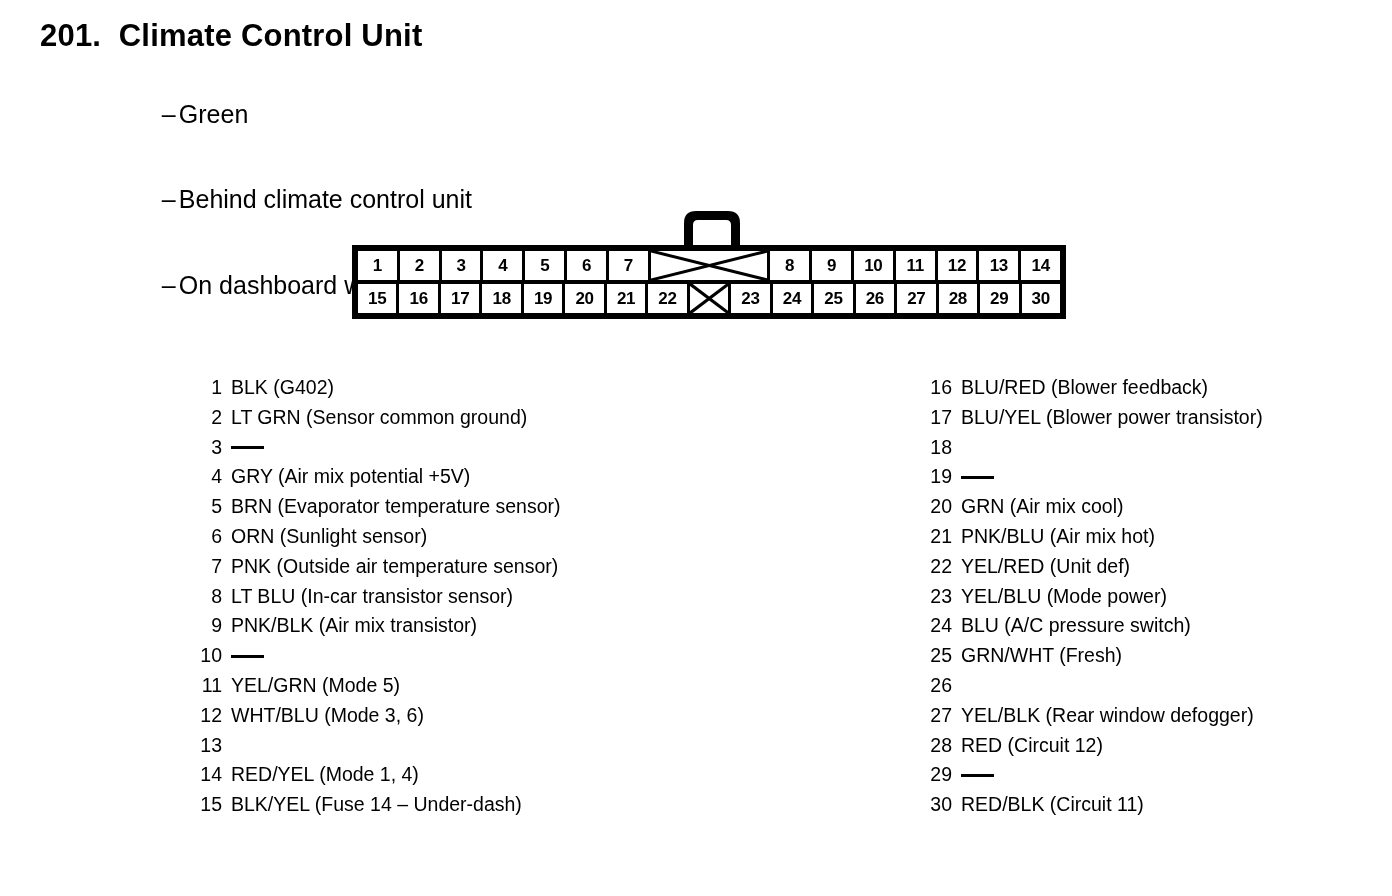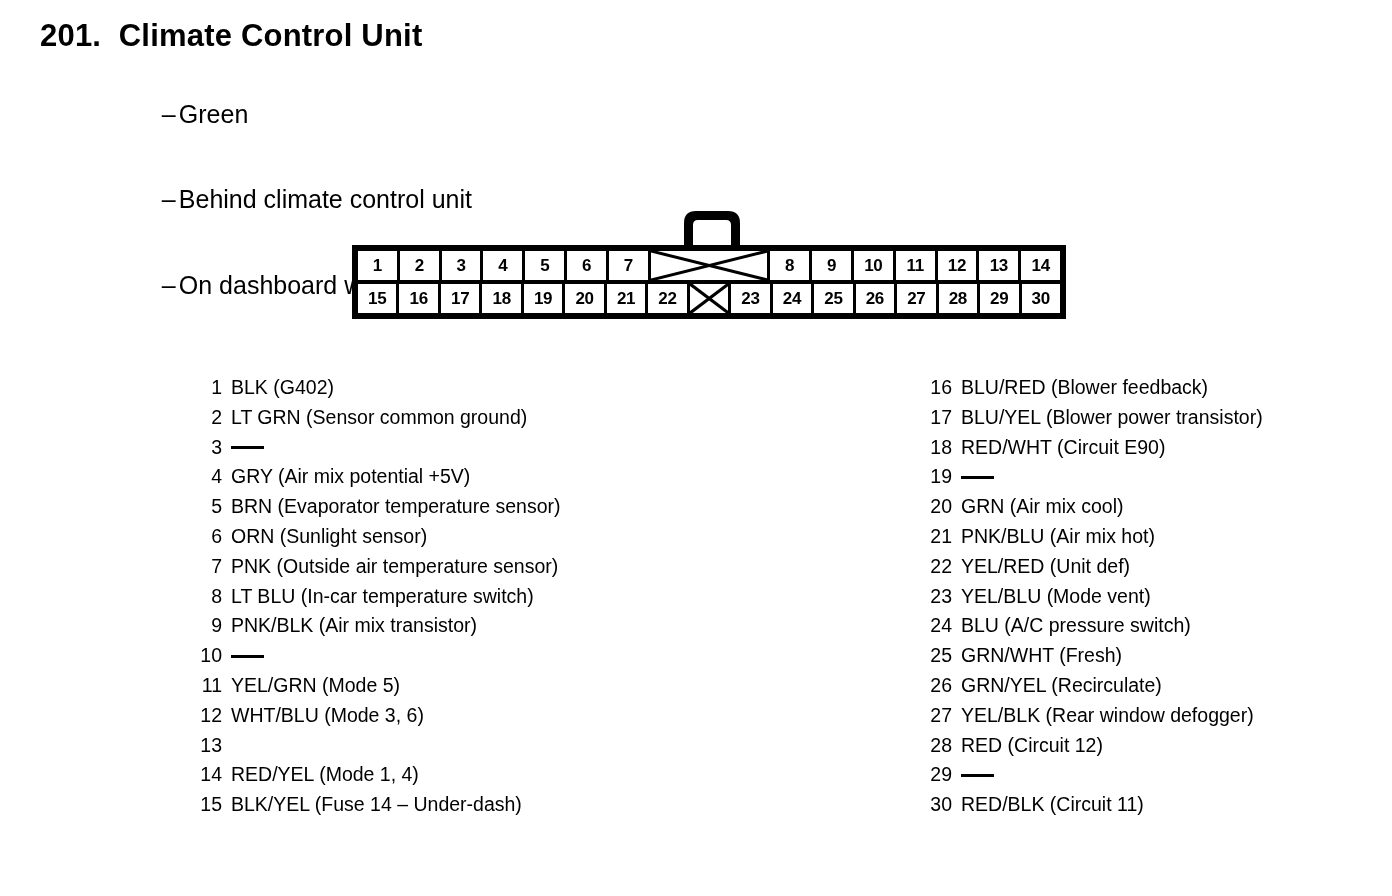--- a/index.html
+++ b/index.html
@@ -207,39 +207,39 @@
 </div>
 
 <div class="pin-list" id="pin-list-left">
     <div class="pin-entry"><span class="pin-num">1</span><span class="pin-label">BLK (G402)</span></div>
     <div class="pin-entry"><span class="pin-num">2</span><span class="pin-label">LT GRN (Sensor common ground)</span></div>
     <div class="pin-entry"><span class="pin-num">3</span><span class="pin-label empty"></span></div>
     <div class="pin-entry"><span class="pin-num">4</span><span class="pin-label">GRY (Air mix potential +5V)</span></div>
     <div class="pin-entry"><span class="pin-num">5</span><span class="pin-label">BRN (Evaporator temperature sensor)</span></div>
     <div class="pin-entry"><span class="pin-num">6</span><span class="pin-label">ORN (Sunlight sensor)</span></div>
     <div class="pin-entry"><span class="pin-num">7</span><span class="pin-label">PNK (Outside air temperature sensor)</span></div>
-    <div class="pin-entry"><span class="pin-num">8</span><span class="pin-label">LT BLU (In-car temperature switch)</span></div>
+    <div class="pin-entry"><span class="pin-num">8</span><span class="pin-label">LT BLU (In-car transistor sensor)</span></div>
     <div class="pin-entry"><span class="pin-num">9</span><span class="pin-label">PNK/BLK (Air mix transistor)</span></div>
     <div class="pin-entry"><span class="pin-num">10</span><span class="pin-label empty"></span></div>
     <div class="pin-entry"><span class="pin-num">11</span><span class="pin-label">YEL/GRN (Mode 5)</span></div>
     <div class="pin-entry"><span class="pin-num">12</span><span class="pin-label">WHT/BLU (Mode 3, 6)</span></div>
     <div class="pin-entry"><span class="pin-num">13</span></div>
     <div class="pin-entry"><span class="pin-num">14</span><span class="pin-label">RED/YEL (Mode 1, 4)</span></div>
     <div class="pin-entry"><span class="pin-num">15</span><span class="pin-label">BLK/YEL (Fuse 14 – Under-dash)</span></div>
   </div>
 
 <div class="pin-list" id="pin-list-right">
     <div class="pin-entry"><span class="pin-num">16</span><span class="pin-label">BLU/RED (Blower feedback)</span></div>
     <div class="pin-entry"><span class="pin-num">17</span><span class="pin-label">BLU/YEL (Blower power transistor)</span></div>
-    <div class="pin-entry"><span class="pin-num">18</span><span class="pin-label">RED/WHT (Circuit E90)</span></div>
+    <div class="pin-entry"><span class="pin-num">18</span></div>
     <div class="pin-entry"><span class="pin-num">19</span><span class="pin-label empty"></span></div>
     <div class="pin-entry"><span class="pin-num">20</span><span class="pin-label">GRN (Air mix cool)</span></div>
     <div class="pin-entry"><span class="pin-num">21</span><span class="pin-label">PNK/BLU (Air mix hot)</span></div>
     <div class="pin-entry"><span class="pin-num">22</span><span class="pin-label">YEL/RED (Unit def)</span></div>
-    <div class="pin-entry"><span class="pin-num">23</span><span class="pin-label">YEL/BLU (Mode vent)</span></div>
+    <div class="pin-entry"><span class="pin-num">23</span><span class="pin-label">YEL/BLU (Mode power)</span></div>
     <div class="pin-entry"><span class="pin-num">24</span><span class="pin-label">BLU (A/C pressure switch)</span></div>
     <div class="pin-entry"><span class="pin-num">25</span><span class="pin-label">GRN/WHT (Fresh)</span></div>
-    <div class="pin-entry"><span class="pin-num">26</span><span class="pin-label">GRN/YEL (Recirculate)</span></div>
+    <div class="pin-entry"><span class="pin-num">26</span></div>
     <div class="pin-entry"><span class="pin-num">27</span><span class="pin-label">YEL/BLK (Rear window defogger)</span></div>
     <div class="pin-entry"><span class="pin-num">28</span><span class="pin-label">RED (Circuit 12)</span></div>
     <div class="pin-entry"><span class="pin-num">29</span><span class="pin-label empty"></span></div>
     <div class="pin-entry"><span class="pin-num">30</span><span class="pin-label">RED/BLK (Circuit 11)</span></div>
   </div>
 
 </body></html>

